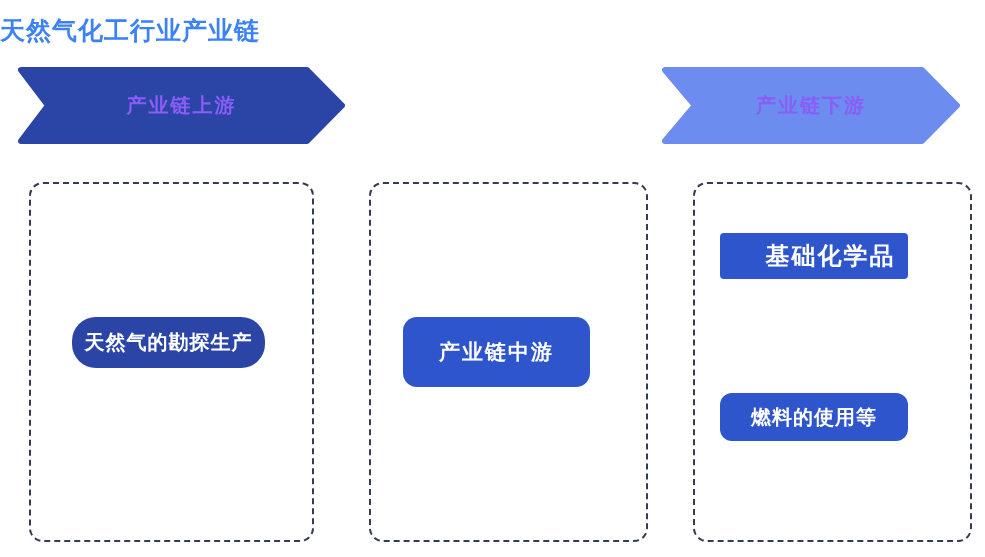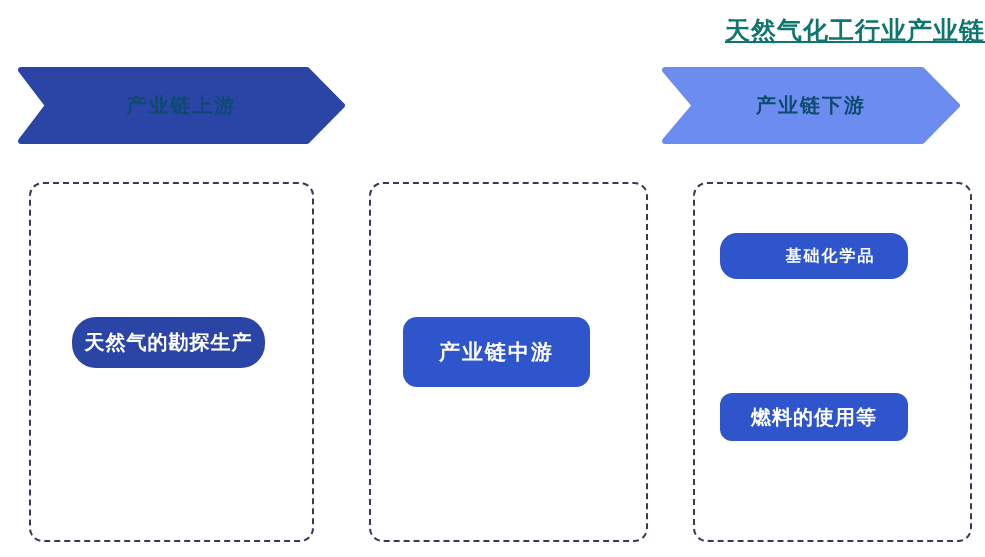--- a/index.html
+++ b/index.html
@@ -13,26 +13,25 @@
     width: 985px;
     height: 557px;
     background: #ffffff;
     overflow: hidden;
   }
   .title {
     position: absolute;
     left: 0;
     top: 14px;
     width: 100%;
-    text-align: right;
+    text-align: left;
     font-size: 25px;
     font-weight: bold;
-    color: #0f766e;
+    color: #3b82f6;
     letter-spacing: 1px;
-    text-decoration: underline;
   }
   .arrow {
     position: absolute;
     top: 67px;
     height: 77px;
   }
   .arrow svg {
     position: absolute;
     left: 0;
     top: 0;
@@ -40,21 +39,21 @@
   }
   .arrow .arrow-label {
     position: absolute;
     left: 0;
     top: 0;
     width: 100%;
     height: 100%;
     display: flex;
     align-items: center;
     justify-content: center;
-    color: #0c4a6e;
+    color: #8b5cf6;
     font-size: 20px;
     font-weight: bold;
     letter-spacing: 2px;
   }
   .arrow-1 { left: 18px;  width: 327px; }
   .arrow-2 { left: 337px; width: 323px; }
   .arrow-3 { left: 662px; width: 298px; text-decoration: underline; }
 
   .dashed-box {
     position: absolute;
@@ -88,22 +87,22 @@
   .node-midstream {
     left: 403px; top: 317px; width: 187px; height: 70px;
     background: #2e55cb;
     border-radius: 14px;
     font-size: 21px;
     letter-spacing: 2px;
   }
   .node-down-1 {
     left: 720px; top: 233px; width: 188px; height: 46px;
     background: #2e55cb;
-    border-radius: 17px;
-    font-size: 16px;
+    border-radius: 4px;
+    font-size: 24px;
     letter-spacing: 2px;
     padding-left: 33px;
   }
   .node-down-2 {
     left: 720px; top: 393px; width: 188px; height: 48px;
     background: #2e55cb;
     border-radius: 12px;
     font-size: 20px;
     letter-spacing: 1px;
   }

